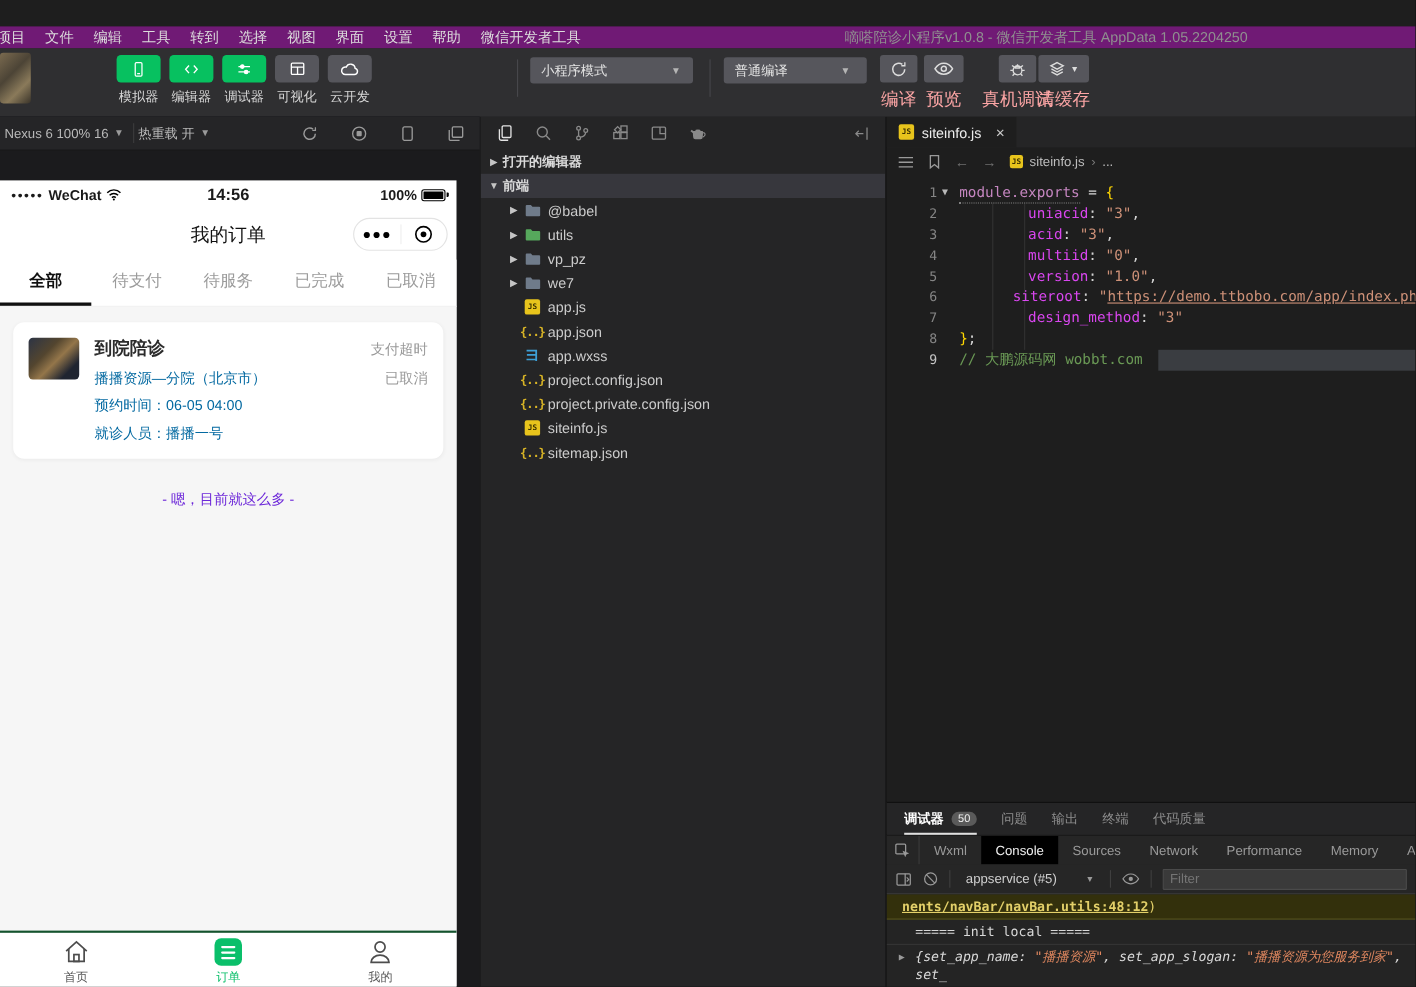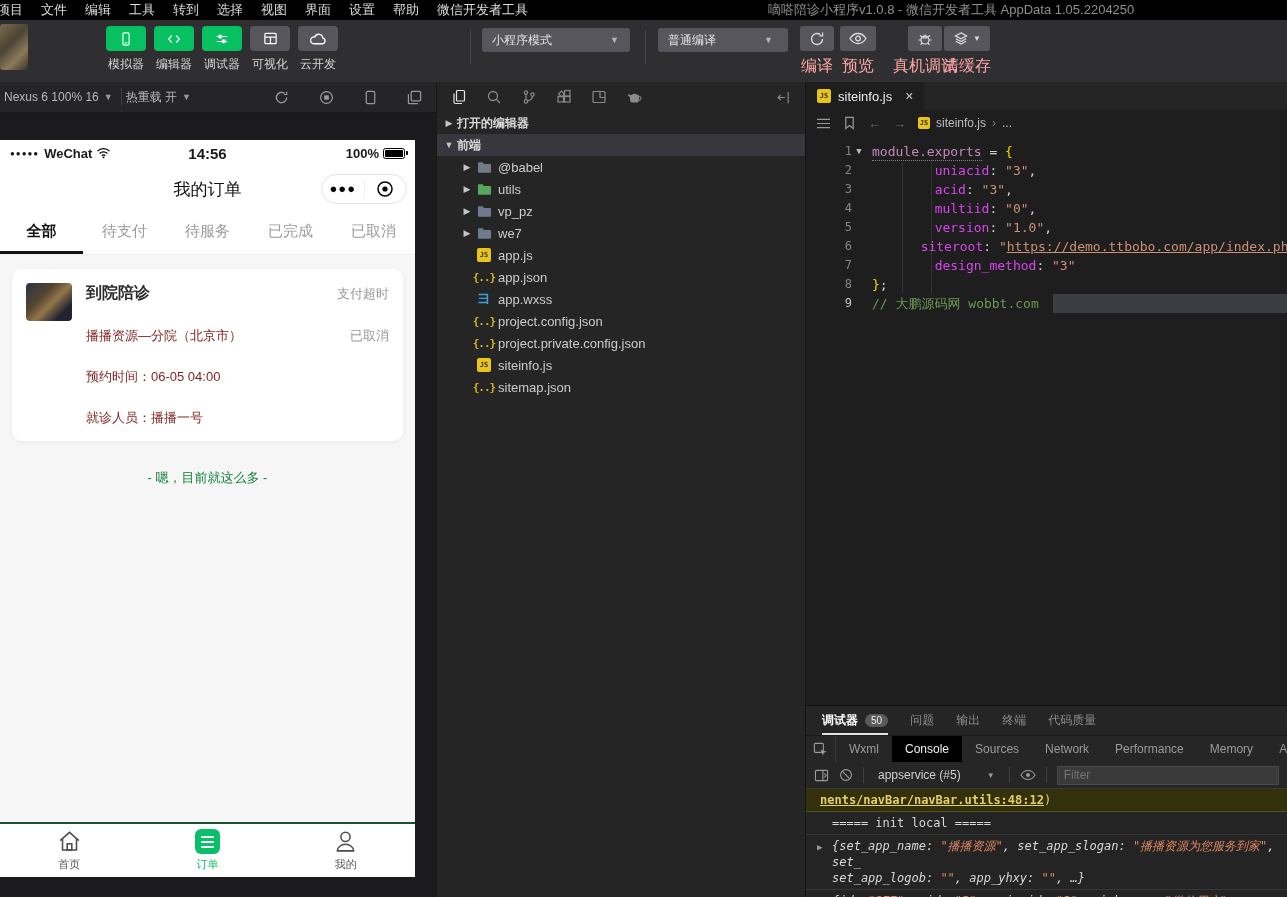--- a/index.html
+++ b/index.html
@@ -3,21 +3,21 @@
 <meta charset="utf-8">
 <style>
   html,body{margin:0;padding:0;background:#111;}
   *{box-sizing:border-box;}
   #app{position:relative;width:1287px;height:897px;overflow:hidden;
        font-family:"Liberation Sans","DejaVu Sans",sans-serif;
        background:#1e1e1e;color:#ccc;-webkit-font-smoothing:antialiased;}
   svg{display:block;}
 
   
-  #menubar{position:relative;height:20px;background:#000000;display:flex;align-items:center;padding-left:2px;}
+  #menubar{position:relative;height:20px;background:#701a75;display:flex;align-items:center;padding-left:2px;margin-top:24px;}
   #menu-items{display:flex;align-items:center;margin-left:-14px;}
   .menu-item{color:#dcdcdc;font-size:13px;margin:0 9px;white-space:nowrap;cursor:default;}
   #window-title{position:absolute;left:768px;top:0;height:20px;line-height:20px;font-size:13px;color:#8f8f8f;white-space:nowrap;}
 
   
   #toolbar{position:relative;height:62px;background:#2f2f31;display:flex;}
   .avatar{position:absolute;left:0;top:4px;width:28px;height:46px;border-radius:3px;
           background:linear-gradient(135deg,#7a6a4f 0%,#4c4436 40%,#8a7a5a 70%,#3a342a 100%);}
   .tb-group{position:absolute;top:6px;display:flex;}
   .tb-btn{width:40px;margin-right:8px;display:flex;flex-direction:column;align-items:center;}
@@ -65,22 +65,22 @@
   .p-tab.active{color:#111;font-weight:bold;border-bottom-color:#111;}
 
   .p-content{flex:1;background:#f6f6f6;overflow:hidden;}
   .order-card{margin:14px 12px 0;background:#fff;border-radius:10px;padding:14px;box-shadow:0 1px 4px rgba(0,0,0,.05);display:flex;justify-content:center;}
   .thumb{width:46px;height:38px;border-radius:4px;flex:none;
          background:linear-gradient(135deg,#2c3445 0%,#53452f 35%,#94764a 55%,#1f2430 80%);}
   .oc-body{flex:1;margin-left:14px;min-width:0;}
   .oc-r{display:flex;align-items:baseline;}
   .oc-title{font-size:16px;font-weight:bold;color:#2b2b2b;flex:1;}
   .oc-status{font-size:13px;color:#999;}
-  .oc-meta{font-size:13px;color:#7f1d1d;margin-top:23px;flex:1;}
-  .empty-tip{margin-top:28px;text-align:center;font-size:13px;color:#15803d;}
+  .oc-meta{font-size:13px;color:#0369a1;margin-top:7px;flex:1;}
+  .empty-tip{margin-top:28px;text-align:center;font-size:13px;color:#6d28d9;}
 
   .p-tabbar{height:55px;background:#fff;border-top:2px solid #14532d;display:flex;}
   .pt-item{flex:1;display:flex;flex-direction:column;align-items:center;justify-content:center;cursor:default;}
   .pt-item .lbl{font-size:11px;color:#565656;margin-top:3px;}
   .pt-item.active .lbl{color:#0abf6a;}
   .order-ico{width:25px;height:25px;border-radius:6px;background:#0abf6a;display:flex;flex-direction:column;justify-content:center;align-items:center;gap:3px;}
   .order-ico i{display:block;width:13px;height:2px;background:#fff;border-radius:1px;}
 
   
   #explorer{width:369px;flex:none;background:#252526;border-left:1px solid #19191a;display:flex;flex-direction:column;overflow:hidden;}

